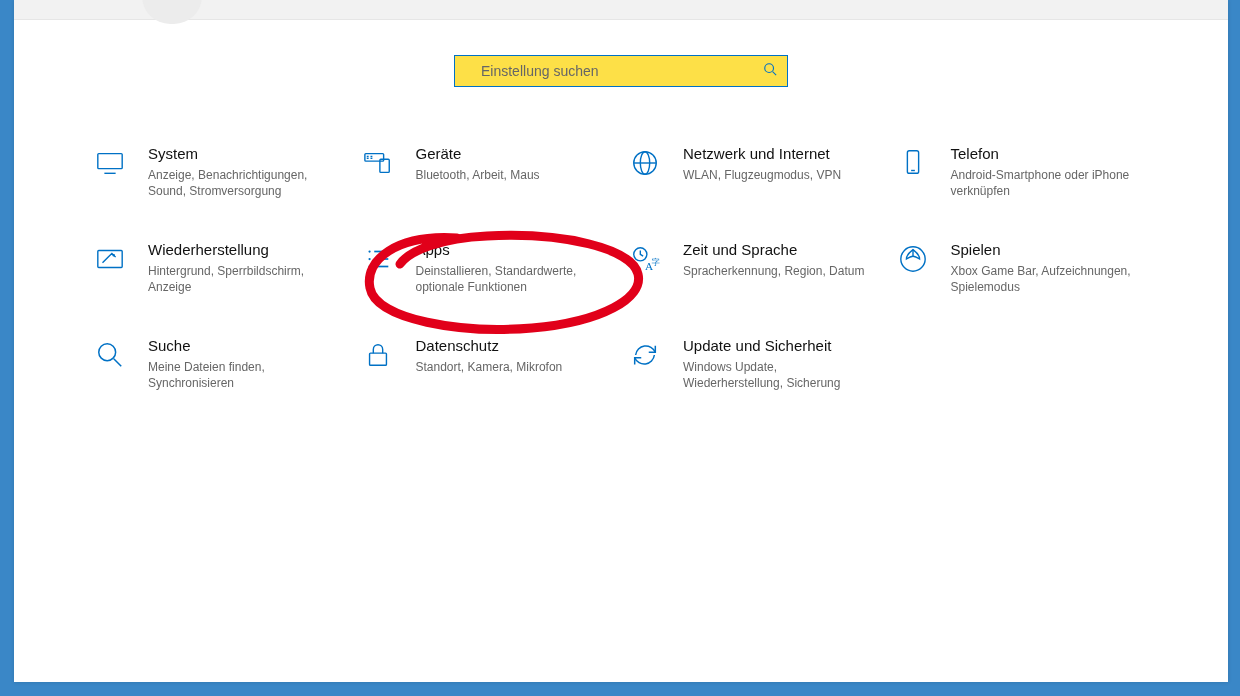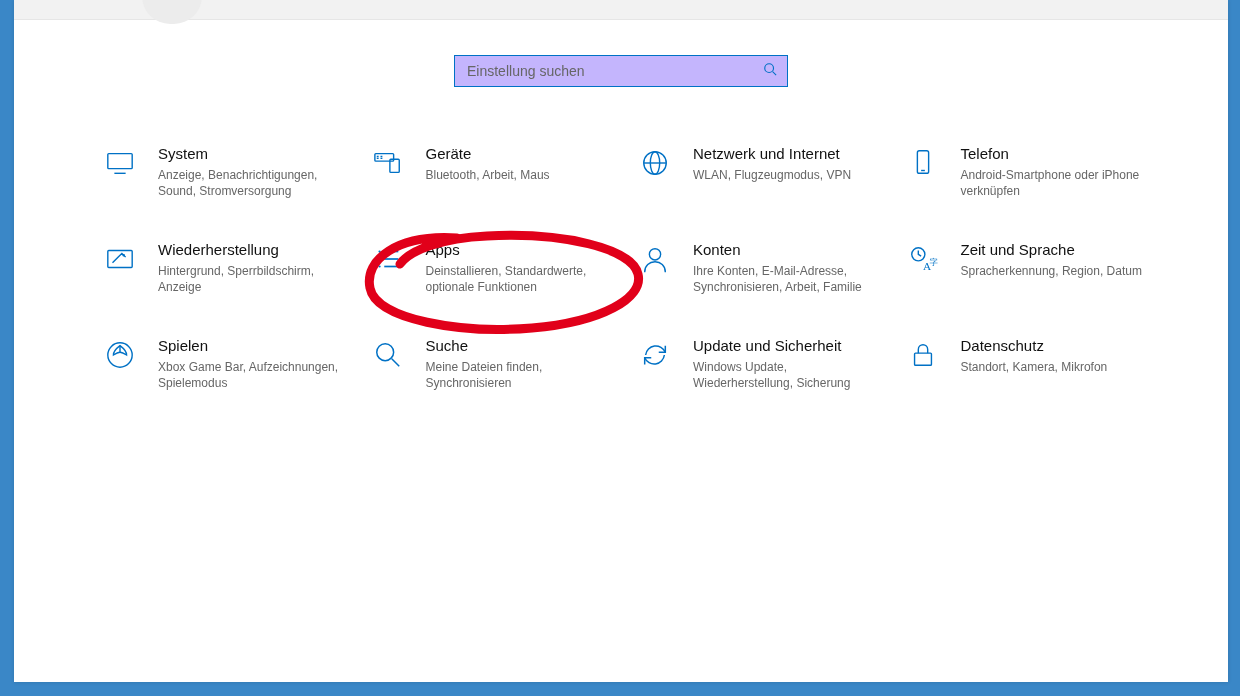--- a/index.html
+++ b/index.html
@@ -5,26 +5,26 @@
   html,body{margin:0;padding:0;background:#3a87c7;width:1240px;height:696px;overflow:hidden;
     font-family:"Segoe UI","Segoe UI Variable",-apple-system,BlinkMacSystemFont,sans-serif;
     color:#1b1b1b;}
   .panel{position:absolute;left:14px;top:0;width:1214px;height:682px;background:#fff;
     box-shadow:0 0 4px rgba(0,0,0,.15);}
   .topbar{position:absolute;left:0;top:0;width:100%;height:20px;background:#f2f2f2;
     border-bottom:1px solid #e6e6e6;box-sizing:border-box;}
   .avatar{position:absolute;left:128px;top:-4px;width:60px;height:28px;border-radius:0 0 48px 48px;
     background:#ececec;}
   .search-wrap{position:absolute;top:55px;left:0;width:100%;display:flex;justify-content:center;}
-  .search{width:334px;height:32px;border:1px solid #0071c5;background:#c4b5fd;display:flex;
-    align-items:center;justify-content:space-between;padding:0 10px 0 10px;box-sizing:border-box;}
+  .search{width:334px;height:32px;border:1px solid #0071c5;background:#fde047;display:flex;
+    align-items:center;justify-content:flex-end;padding:0 10px 0 10px;box-sizing:border-box;}
   .search-input{border:none;outline:none;font-size:14px;color:#444;width:280px;background:transparent;}
   .search-input::placeholder{color:#666;}
   .search svg{stroke:#0071c5;width:14px;height:14px;}
-  .grid{position:absolute;left:90px;top:145px;width:1060px;display:grid;
+  .grid{position:absolute;left:80px;top:145px;width:1060px;display:grid;
     grid-template-columns:repeat(4,1fr);column-gap:10px;row-gap:42px;}
   .tile{display:flex;align-items:flex-start;cursor:default;width:250px;position:relative;}
   .icon{width:32px;height:32px;color:#0071c5;flex-shrink:0;display:flex;align-items:center;
     justify-content:center;margin-top:2px;}
   .icon svg{width:30px;height:30px;}
   .txt{margin-left:22px;}
   .title{font-size:15px;color:#111;line-height:1.25;margin-bottom:3px;}
   .desc{font-size:12px;color:#666;line-height:1.35;max-width:190px;}
   .annot{position:absolute;pointer-events:none;}
   .annot svg{display:block;}
@@ -132,32 +132,20 @@
           <circle cx="7" cy="24" r="1.2" fill="currentColor" stroke="none"></circle>
             <line x1="12" y1="24" x2="27" y2="24"></line>
         </svg>
       </div>
       <div class="txt">
         <div class="title">Apps</div>
         <div class="desc">Deinstallieren, Standardwerte, optionale Funktionen</div>
       </div>
     </div>
 
-    <div class="tile">
-      <div class="icon">
-        <svg viewBox="0 0 32 32" fill="none" stroke="currentColor" stroke-width="1.5">
-          <circle cx="16" cy="11" r="6"></circle>
-            <path d="M5 30c0-7 5-11 11-11s11 4 11 11"></path>
-        </svg>
-      </div>
-      <div class="txt">
-        <div class="title">Konten</div>
-        <div class="desc">Ihre Konten, E-Mail-Adresse, Synchronisieren, Arbeit, Familie</div>
-      </div>
-    </div>
 
     <div class="tile">
       <div class="icon">
         <svg viewBox="0 0 32 32" fill="none" stroke="currentColor" stroke-width="1.5">
           <circle cx="11" cy="11" r="7"></circle>
             <path d="M11 7v4l3 2"></path>
           <text x="16" y="28" font-size="12" fill="currentColor" stroke="none" font-family="Segoe UI">A</text>
           <text x="23" y="22" font-size="9" fill="currentColor" stroke="none" font-family="Segoe UI">字</text>
         </svg>
       </div>
@@ -185,48 +173,48 @@
     <div class="tile">
       <div class="icon">
         <svg viewBox="0 0 32 32" fill="none" stroke="currentColor" stroke-width="1.6">
           <circle cx="13" cy="13" r="9"></circle>
             <line x1="20" y1="20" x2="28" y2="28"></line>
         </svg>
       </div>
       <div class="txt">
         <div class="title">Suche</div>
         <div class="desc">Meine Dateien finden, Synchronisieren</div>
+      </div>
+    </div>
+
+    <div class="tile">
+      <div class="icon">
+        <svg viewBox="0 0 32 32" fill="none" stroke="currentColor" stroke-width="1.5">
+          <rect x="7" y="14" width="18" height="13" rx="1"></rect>
+          <path d="M11 14v-4a5 5 0 0 1 10 0v4"></path>
+        </svg>
+      </div>
+      <div class="txt">
+        <div class="title">Datenschutz</div>
+        <div class="desc">Standort, Kamera, Mikrofon</div>
       </div>
     </div>
 
     <div class="tile">
       <div class="icon">
         <svg viewBox="0 0 32 32" fill="none" stroke="currentColor" stroke-width="1.6">
           <path d="M27 13a11 11 0 0 0-21 3"></path>
             <polyline points="27,6 27,13 20,13"></polyline>
           <path d="M5 19a11 11 0 0 0 21-3"></path>
             <polyline points="5,26 5,19 12,19"></polyline>
         </svg>
       </div>
       <div class="txt">
         <div class="title">Update und Sicherheit</div>
         <div class="desc">Windows Update, Wiederherstellung, Sicherung</div>
-      </div>
-    </div>
-
-    <div class="tile">
-      <div class="icon">
-        <svg viewBox="0 0 32 32" fill="none" stroke="currentColor" stroke-width="1.5">
-          <rect x="7" y="14" width="18" height="13" rx="1"></rect>
-          <path d="M11 14v-4a5 5 0 0 1 10 0v4"></path>
-        </svg>
-      </div>
-      <div class="txt">
-        <div class="title">Datenschutz</div>
-        <div class="desc">Standort, Kamera, Mikrofon</div>
       </div>
     </div>
 
   </div>
 
   <div class="annot" style="left:338px;top:230px;">
     <svg width="300" height="110" viewBox="0 0 300 110">
       <path d="M105 8
                C 45 4, 12 30, 18 58
                C 24 90, 110 104, 180 98

